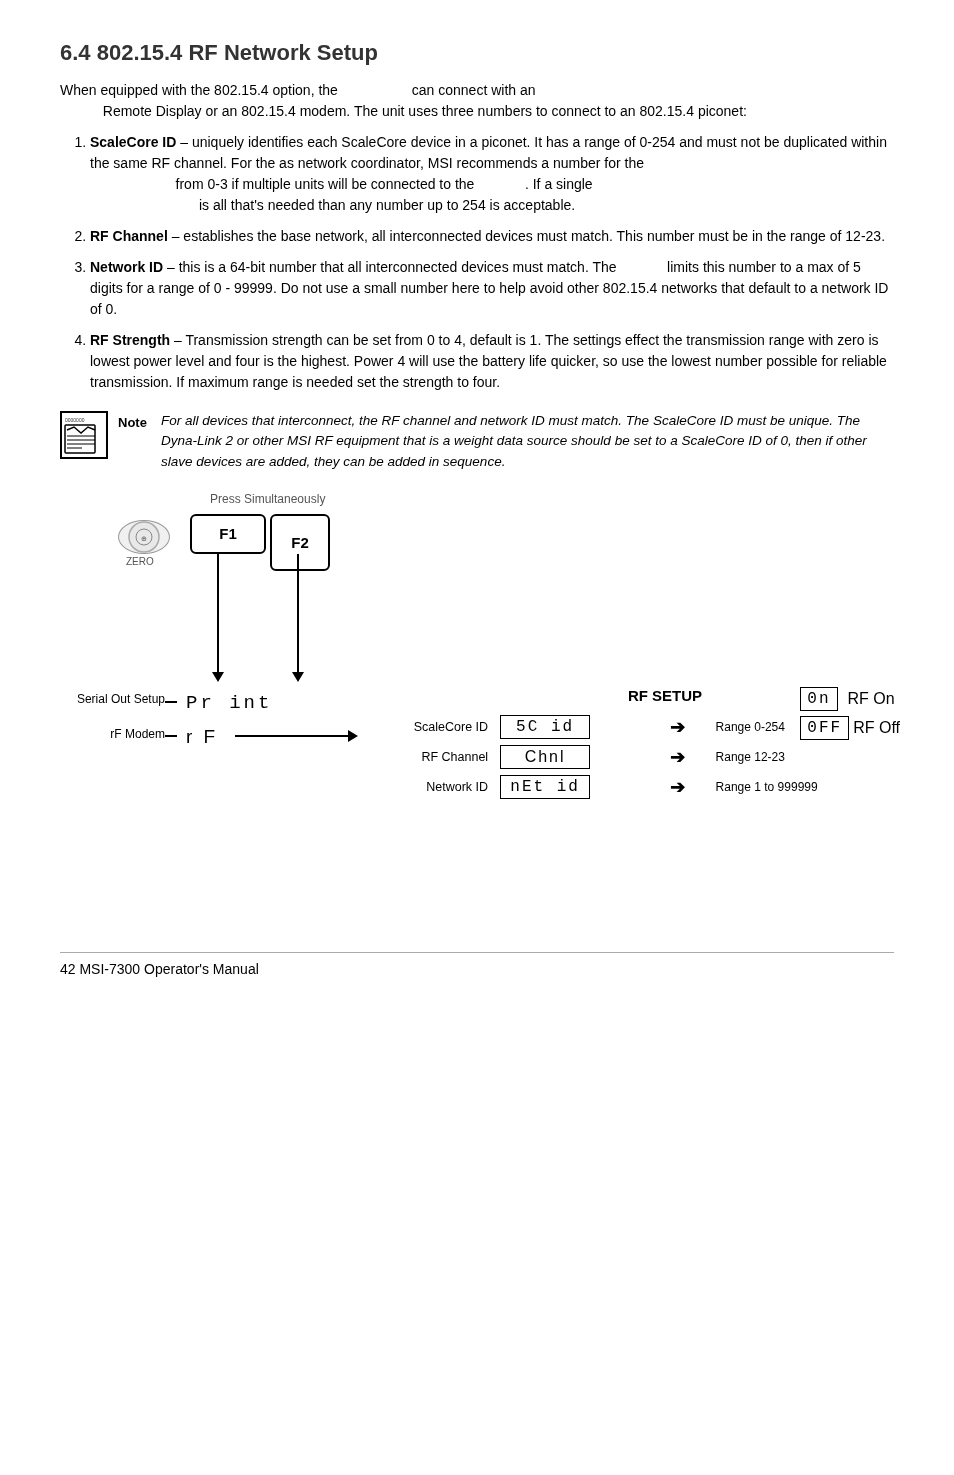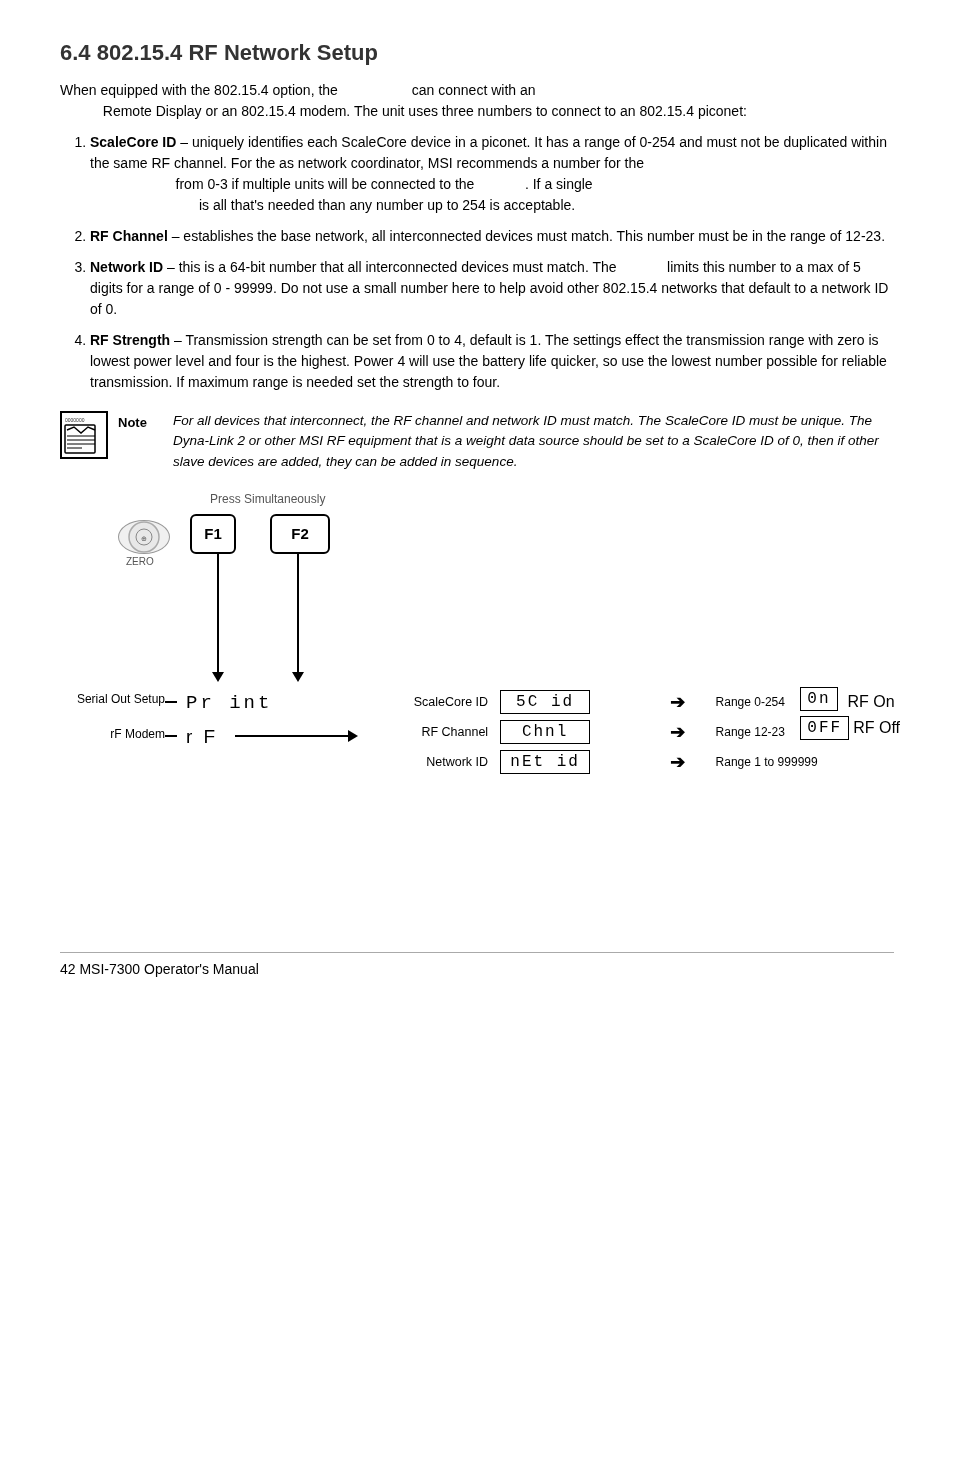--- a/index.html
+++ b/index.html
@@ -64,37 +64,37 @@
       position: absolute;
       top: 0;
       left: 150px;
       font-size: 12px;
       color: #555;
     }
     .btn-f1 {
       position: absolute;
       top: 22px;
       left: 130px;
-      width: 46px;
+      width: 76px;
       height: 40px;
       border: 2px solid #000;
       border-radius: 6px;
       display: flex;
       align-items: center;
       justify-content: center;
       font-weight: bold;
       font-size: 15px;
       background: #fff;
     }
     .btn-f2 {
       position: absolute;
       top: 22px;
       left: 210px;
       width: 60px;
-      height: 40px;
+      height: 57px;
       border: 2px solid #000;
       border-radius: 6px;
       display: flex;
       align-items: center;
       justify-content: center;
       font-weight: bold;
       font-size: 15px;
       background: #fff;
     }
     .btn-zero {
@@ -283,21 +283,21 @@
 
       <rect x="3" y="12" width="30" height="28" rx="1" fill="none" stroke="#000" stroke-width="1.5"></rect>
 
       <polyline points="5,17 12,14 19,20 26,14 33,17" fill="none" stroke="#000" stroke-width="1.5"></polyline>
       <line x1="5" y1="23" x2="33" y2="23" stroke="#000" stroke-width="1"></line>
       <line x1="5" y1="27" x2="33" y2="27" stroke="#000" stroke-width="1"></line>
       <line x1="5" y1="31" x2="33" y2="31" stroke="#000" stroke-width="1"></line>
       <line x1="5" y1="35" x2="20" y2="35" stroke="#000" stroke-width="1"></line>
     </svg>
   </div>
-  <div style="font-weight:bold;font-size:13px;margin-right:16px;margin-top:4px;">Note</div>
+  <div style="font-weight:bold;font-size:13px;margin-right:4px;margin-top:4px;">Note</div>
   <div class="note-text">For all devices that interconnect, the RF channel and network ID must match. The ScaleCore ID must be unique. The Dyna-Link 2 or other MSI RF equipment that is a weight data source should be set to a ScaleCore ID of 0, then if other slave devices are added, they can be added in sequence.</div>
 </div>
 
 <div class="diagram-area">
 
   <div class="press-sim-label">Press Simultaneously</div>
 
   <div class="btn-zero">
     <svg width="34" height="34" viewBox="0 0 34 34">
       <circle cx="17" cy="17" r="15" fill="#e8e8e8" stroke="#aaa" stroke-width="1.5"></circle>
@@ -322,50 +322,51 @@
   <div style="position:absolute;top:209px;left:105px;width:12px;height:2px;background:#000;"></div>
   <div style="position:absolute;top:243px;left:105px;width:12px;height:2px;background:#000;"></div>
 
   <div class="menu-display" style="position:absolute;top:196px;left:118px;font-size:19px;font-family:'Courier New',monospace;letter-spacing:3px;">Pr int</div>
 
   <div class="rf-label" style="position:absolute;top:230px;left:118px;font-size:19px;font-family:Liberation Sans, sans-serif;letter-spacing:3px;">r F</div>
 
   <div class="rf-setup-section">
 
     <div style="position:absolute;right:0;top:0;display:flex;flex-direction:column;gap:5px;">
-      <div style="display:flex;align-items:flex-end;gap:6px;">
+      <div style="display:flex;align-items:center;gap:6px;">
         <div class="rf-on-box">0n</div>
         <span class="rf-on-label">RF On</span>
       </div>
       <div style="display:flex;align-items:center;">
         <div class="rf-on-box">0FF</div>
         <span class="rf-on-label">RF Off</span>
       </div>
     </div>
 
+    <div class="rf-setup-title">RF SETUP</div>
 
     <table class="rf-table">
       <tbody>
 
 
         <tr>
           <td style="text-align:right;font-size:12.5px;">ScaleCore ID</td>
           <td>
             <div class="display-cell" style="font-family:'Courier New',monospace;font-size:16px;border:1.5px solid #000;padding:2px 8px;letter-spacing:2px;text-align:center;display:inline-block;">5C id</div>
           </td>
           <td class="arrow-cell">
             <span style="font-size:18px;font-weight:bold;">➔</span>
           </td>
           <td class="range-cell" style="font-size:12px;">Range 0-254</td>
         </tr>
 
         <tr>
           <td style="text-align:right;font-size:12.5px;">RF Channel</td>
           <td>
-            <div class="display-cell" style="font-family:Liberation Mono, monospace;font-size:16px;border:1.5px solid #000;padding:2px 8px;letter-spacing:2px;text-align:center;display:inline-block;">Chnl</div>
+            <div class="display-cell" style="font-family:Liberation Sans, sans-serif;font-size:16px;border:1.5px solid #000;padding:2px 8px;letter-spacing:2px;text-align:center;display:inline-block;">Chnl</div>
           </td>
           <td class="arrow-cell">
             <span style="font-size:18px;font-weight:bold;">➔</span>
           </td>
           <td class="range-cell" style="font-size:12px;">Range 12-23</td>
         </tr>
 
         <tr>
           <td style="text-align:right;font-size:12.5px;">Network ID</td>
           <td>

